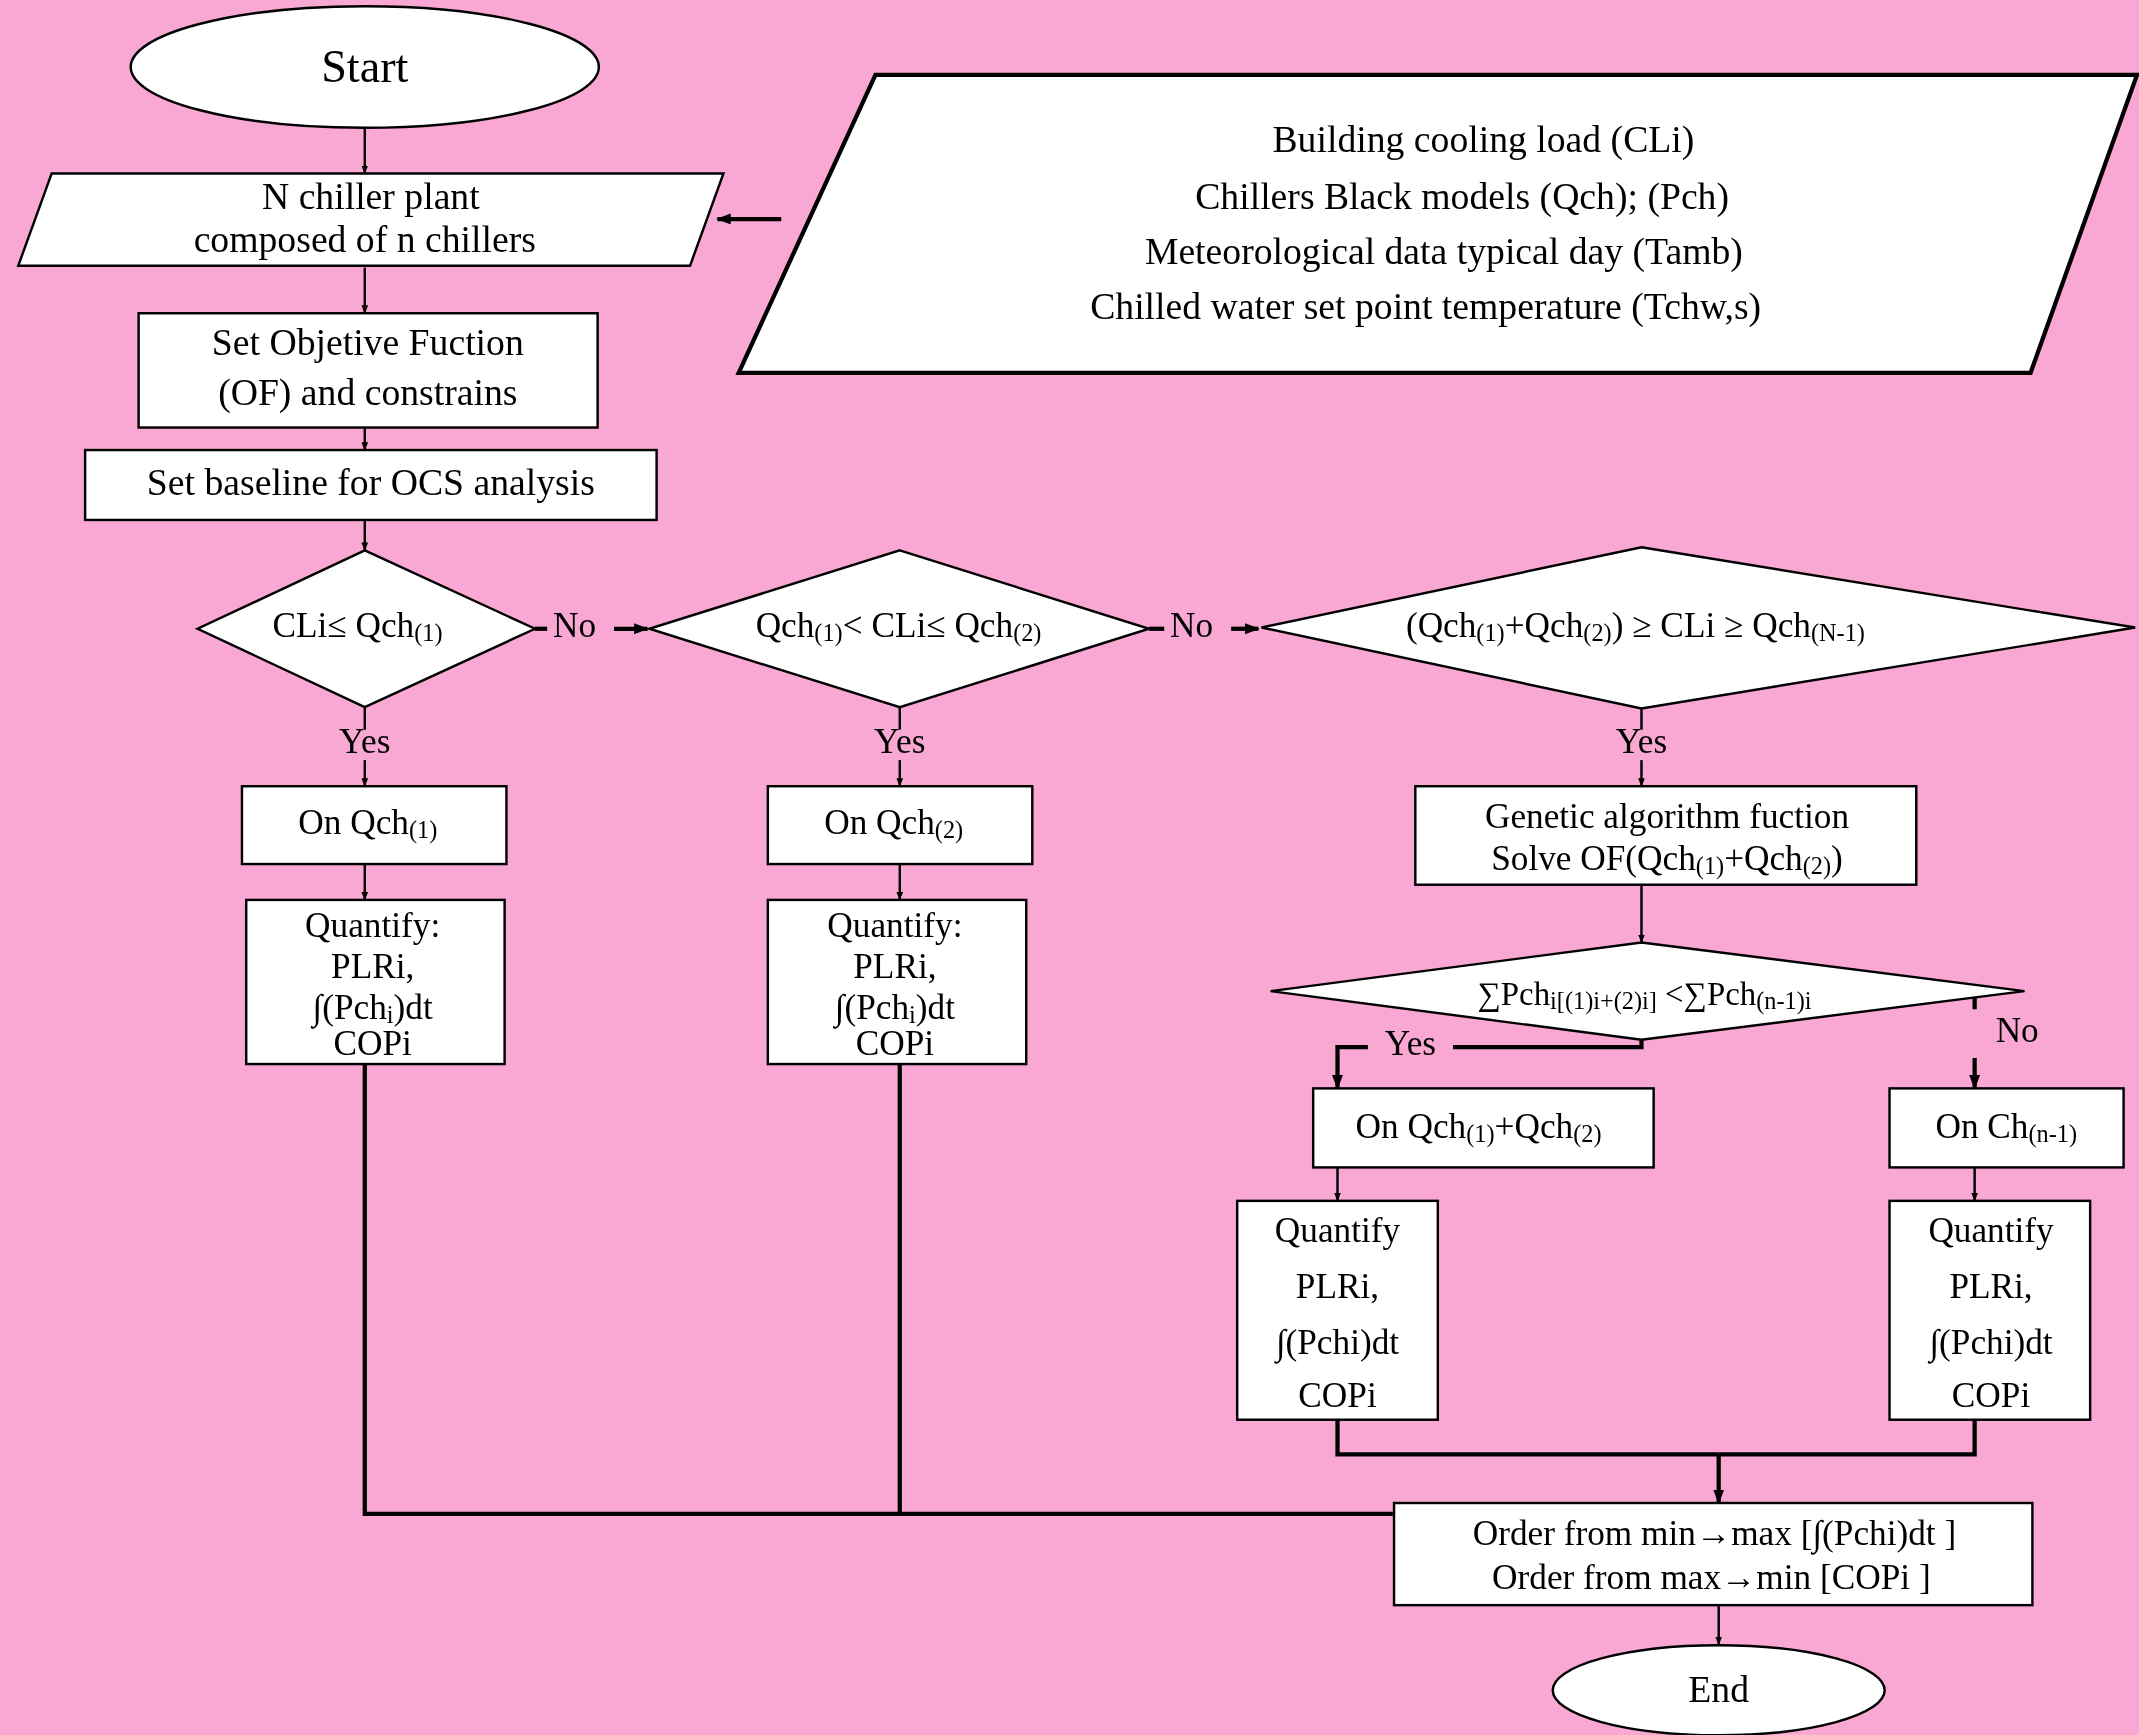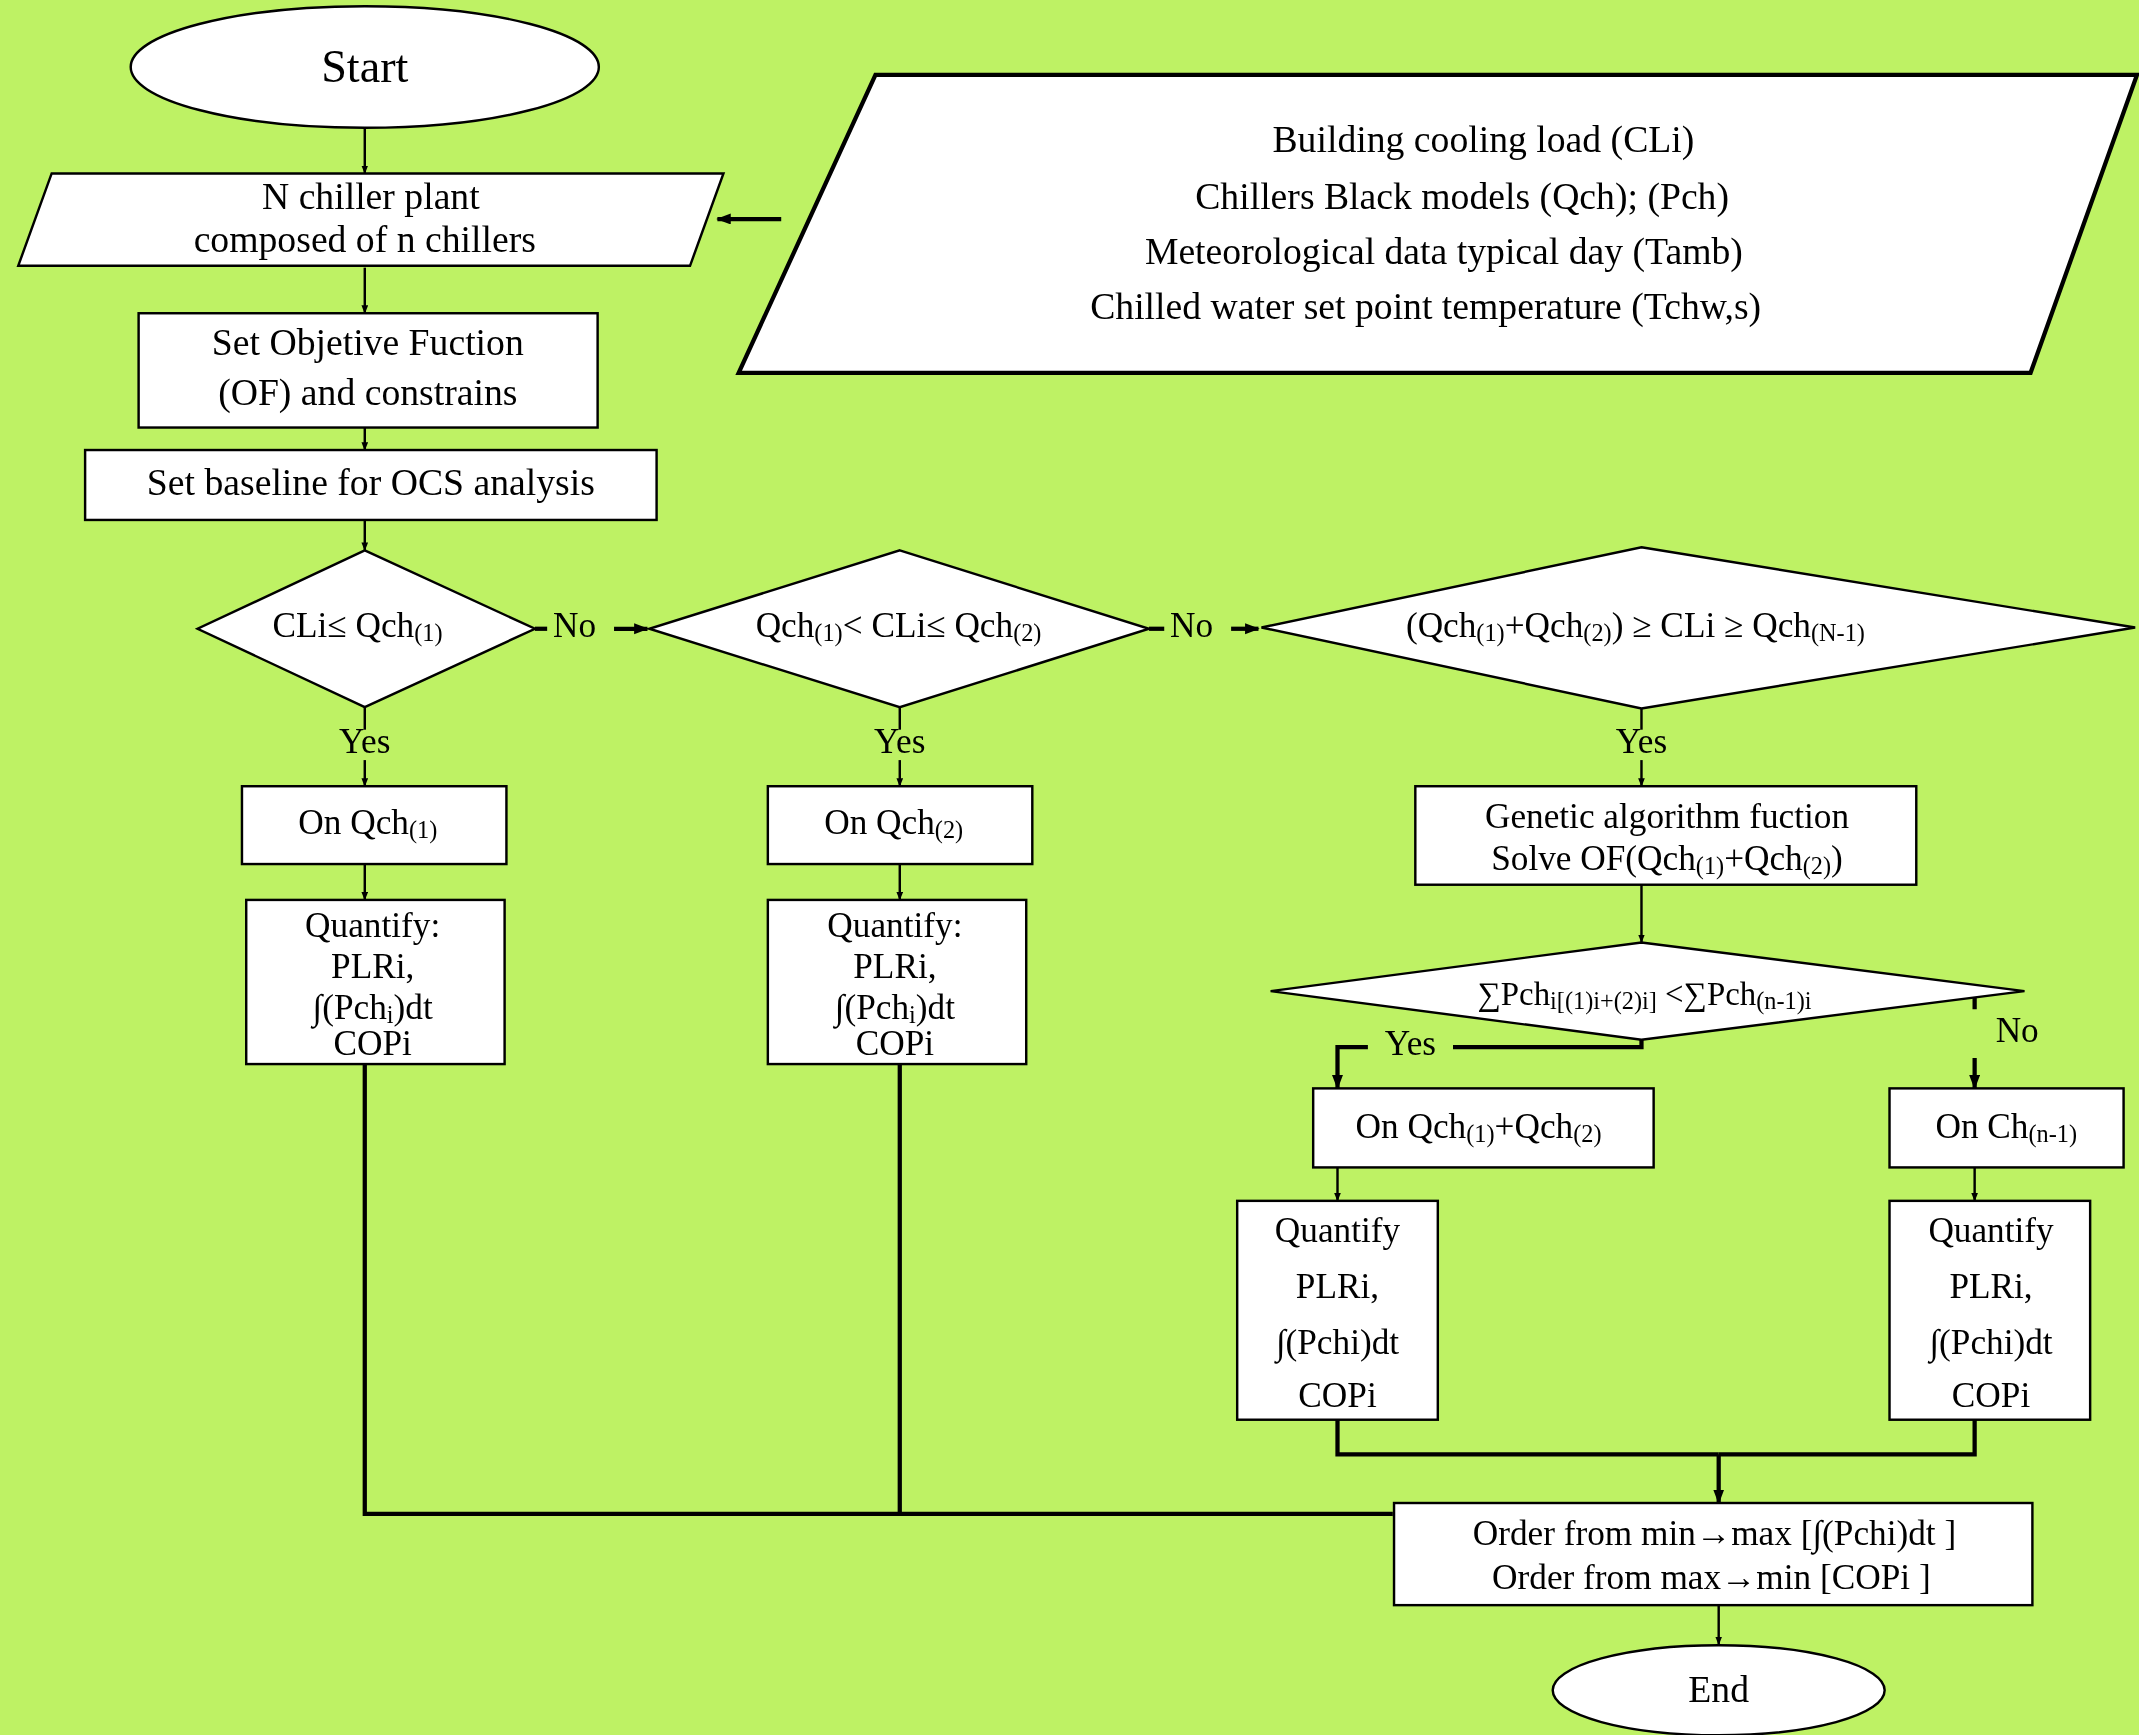--- a/index.html
+++ b/index.html
@@ -4,21 +4,21 @@
 <style>
   html, body {
     margin: 0;
     padding: 0;
     background: #ffffff;
   }
   #stage {
     position: relative;
     width: 2140px;
     height: 1736px;
-    background: #bef264;
+    background: #f9a8d4;
     overflow: hidden;
   }
   svg.flow {
     position: absolute;
     left: 0;
     top: 0;
     width: 2140px;
     height: 1736px;
     display: block;
   }

